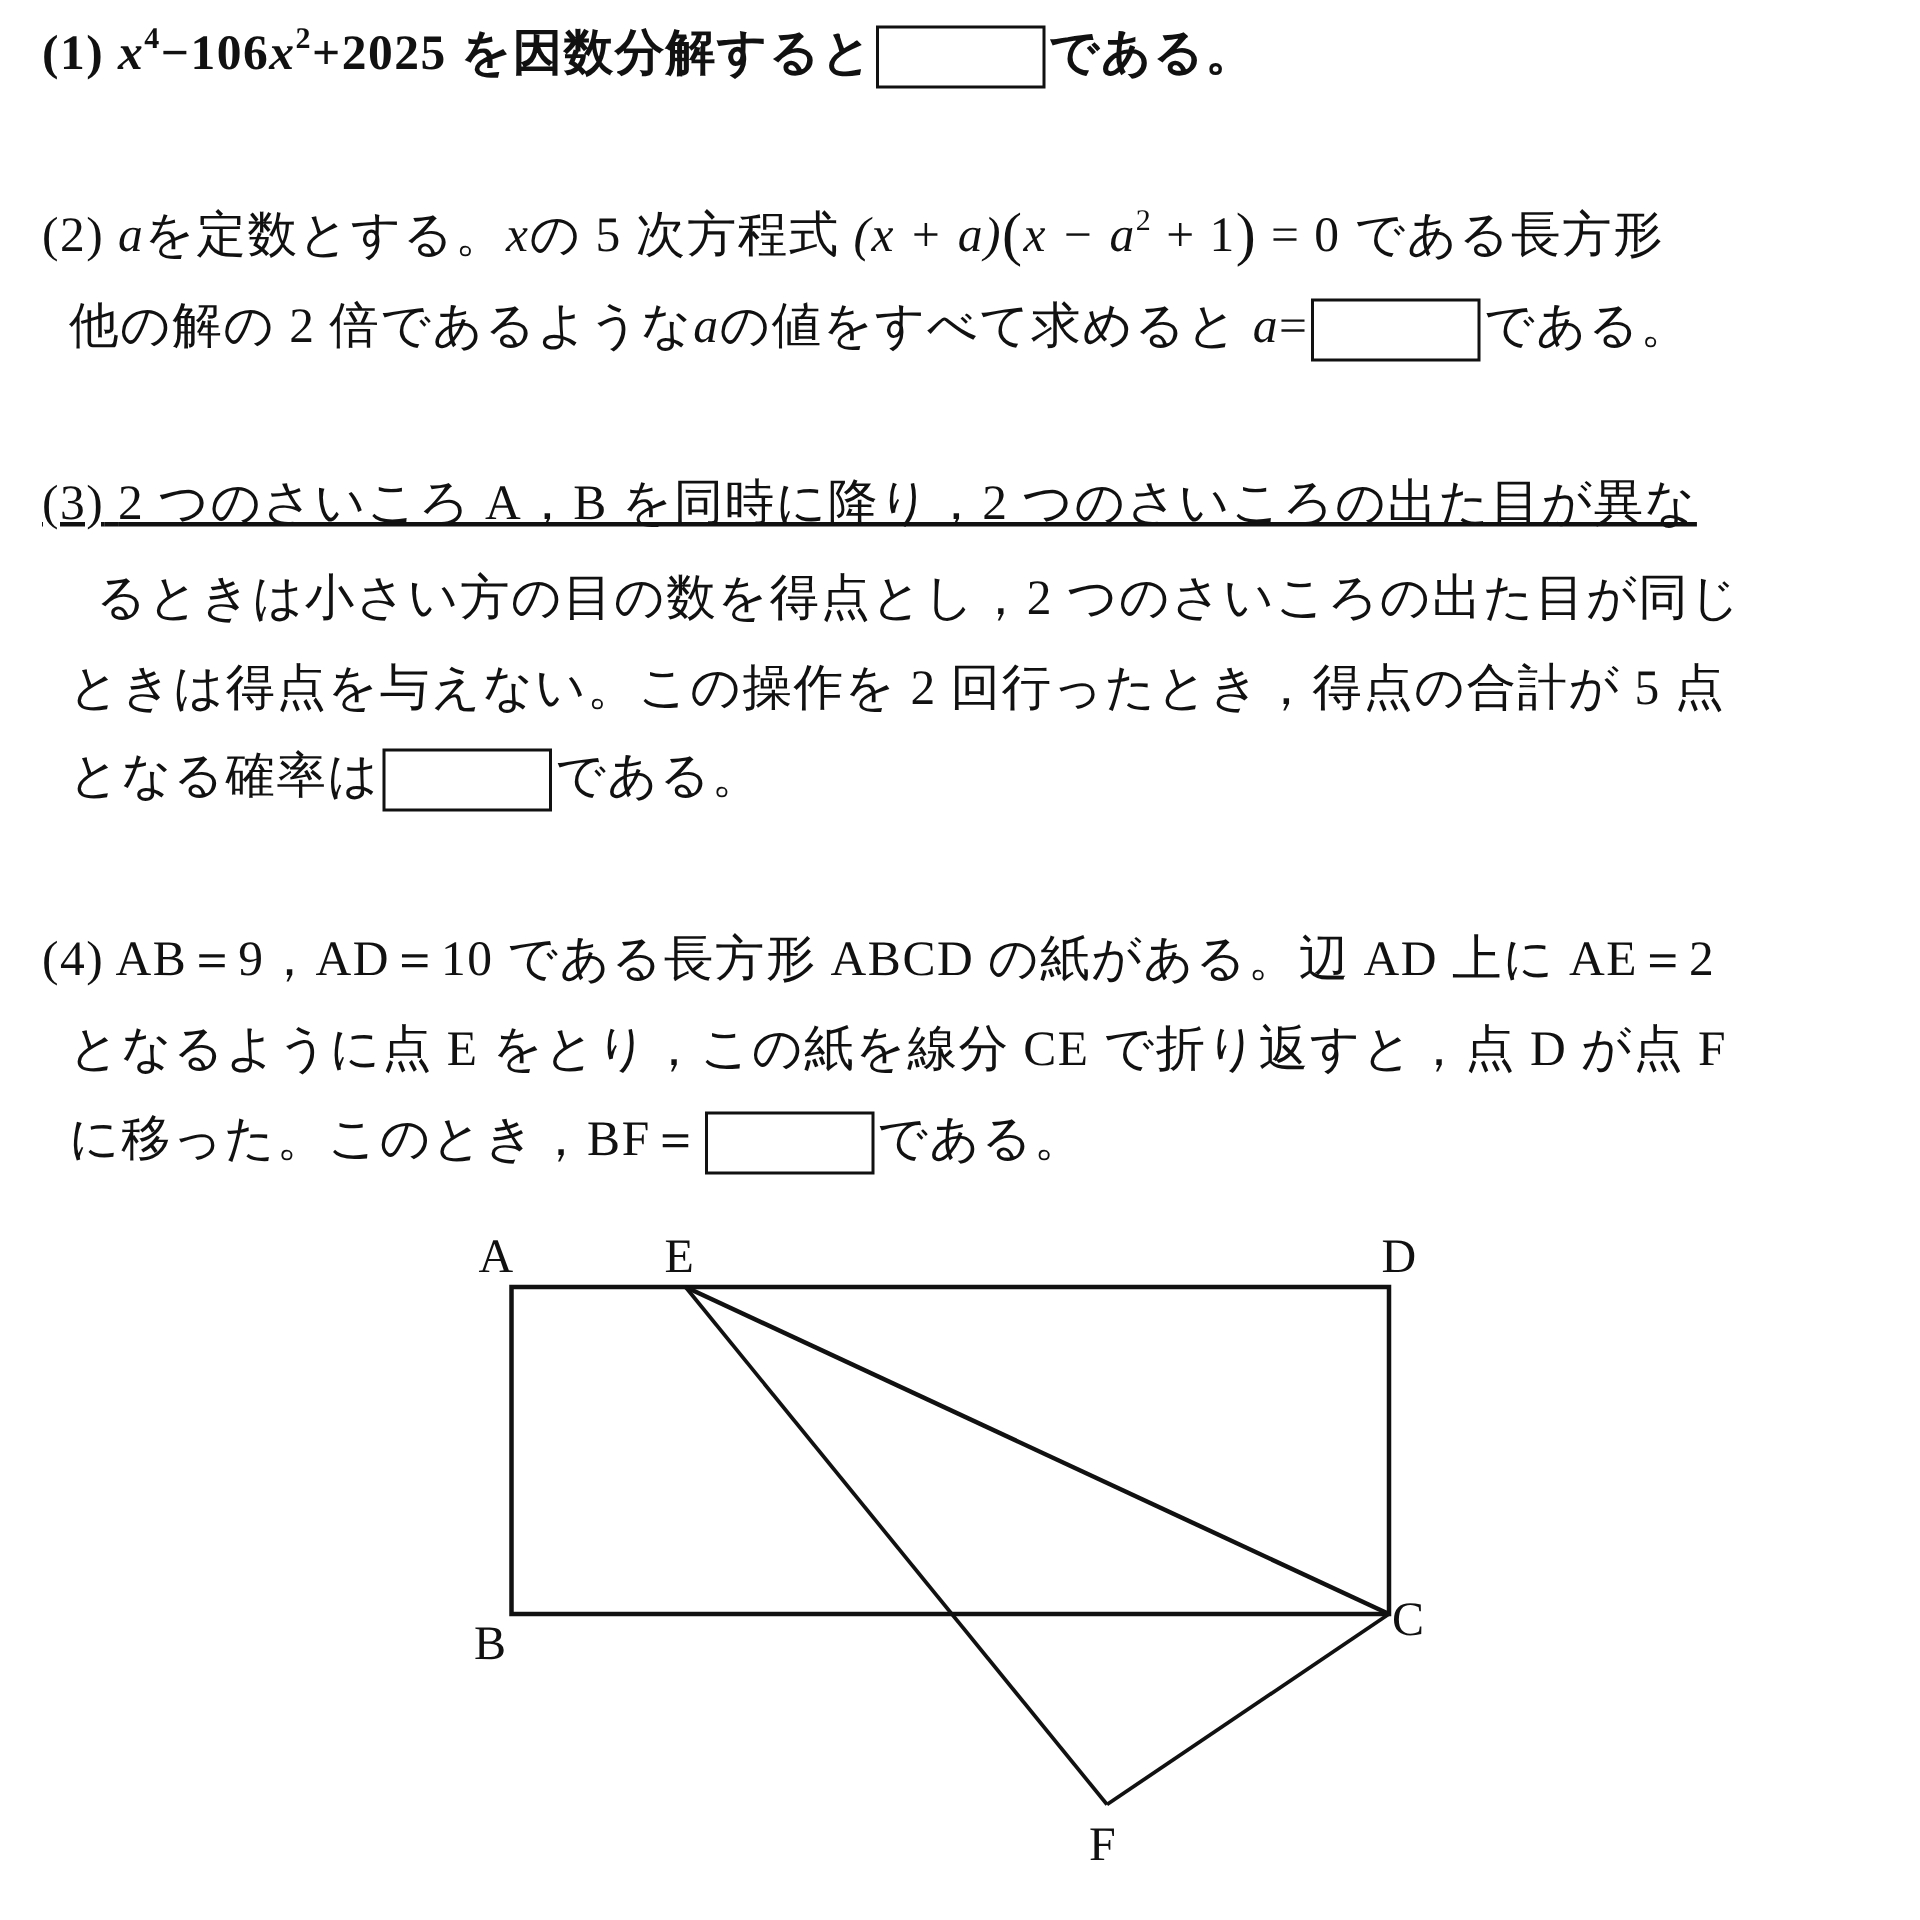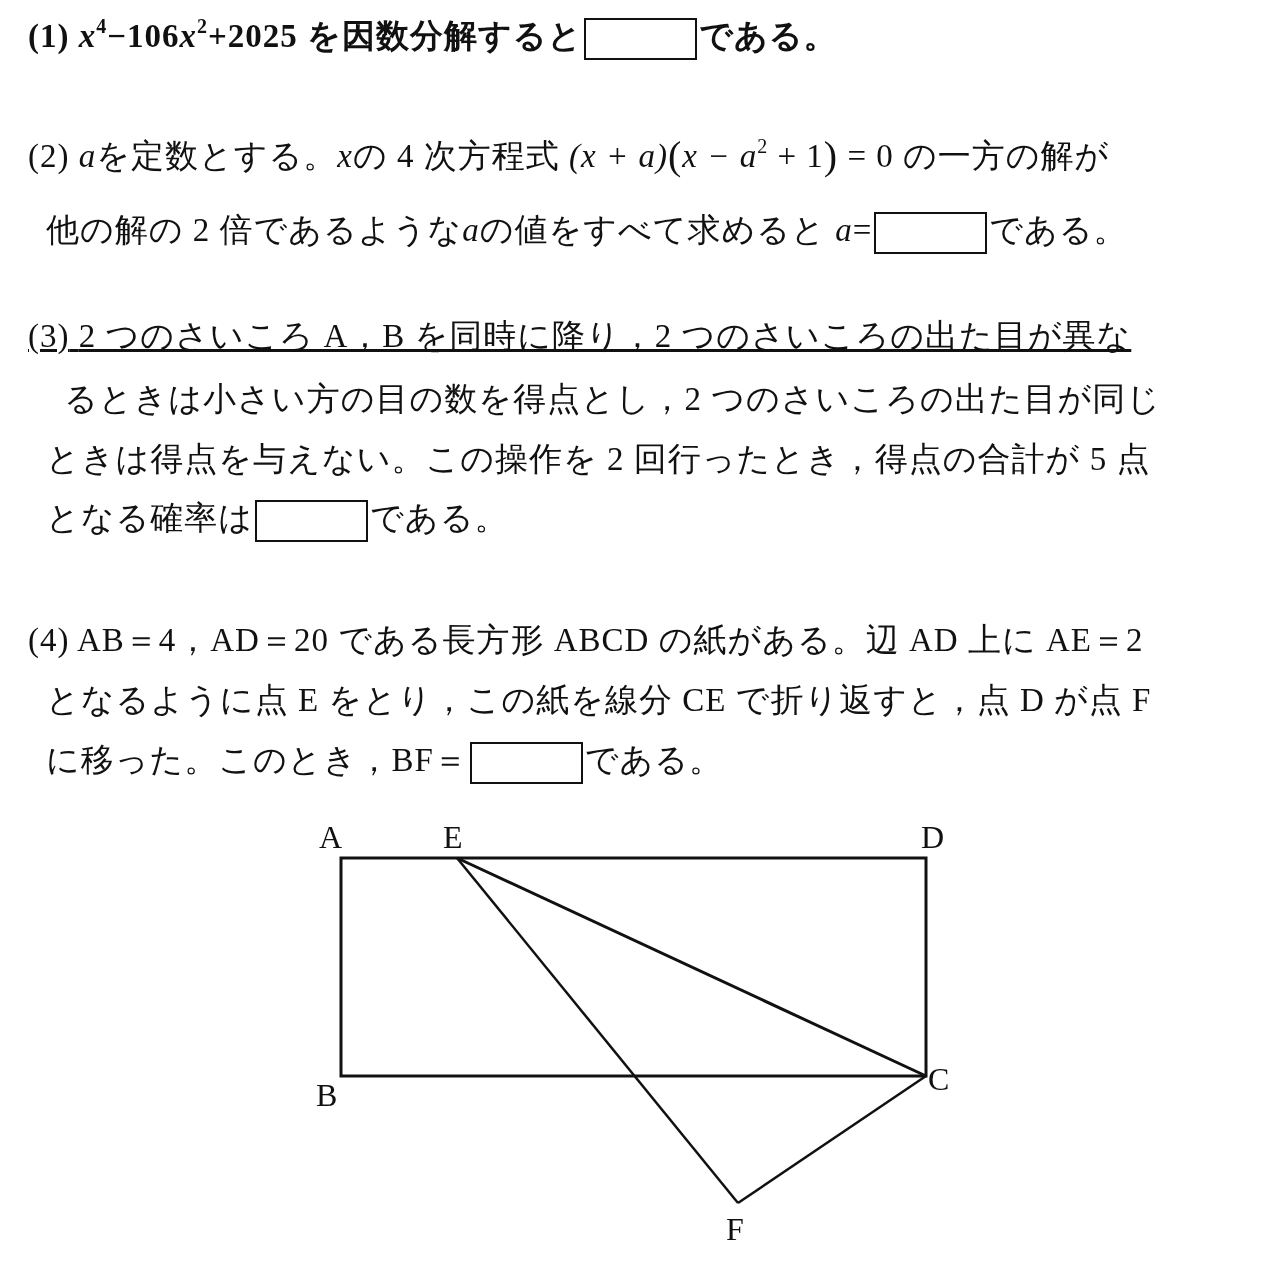--- a/index.html
+++ b/index.html
@@ -18,46 +18,46 @@
 <body>
 
 <div class="line" style="left:28px; top:16px;font-weight:bold;">
   <span>(1)</span>
   <i>x</i><sup>4</sup><span>−106</span><i>x</i><sup>2</sup><span>+2025</span>
   <span>を因数分解すると</span><span class="ans-box"></span><span>である。</span>
 </div>
 
 <div class="line" style="left:28px; top:136px;">
   <span>(2)</span>
-  <i>a</i><span>を定数とする。</span><i>x</i><span>の 4 次方程式</span>
+  <i>a</i><span>を定数とする。</span><i>x</i><span>の 5 次方程式</span>
   <i>(x + a)</i><span class="big-paren">(</span><i>x − a</i><sup>2</sup><span> + 1</span><span class="big-paren">)</span><span> = 0</span>
-  <span>の一方の解が</span>
+  <span>である長方形</span>
 </div>
-<div class="line" style="left:46px; top:210px;">
+<div class="line" style="left:46px; top:198px;">
   <span>他の解の 2 倍であるような</span><i>a</i><span>の値をすべて求めると</span>
   <i>a</i><span>=</span><span class="ans-box"></span><span>である。</span>
 </div>
 
 <div class="line" style="left:28px; top:316px;text-decoration:underline;">
   <span>(3)</span>
   <span>2 つのさいころ A，B を同時に降り，2 つのさいころの出た目が異な</span>
 </div>
 <div class="line" style="left:64px; top:379px;">
   <span>るときは小さい方の目の数を得点とし，2 つのさいころの出た目が同じ</span>
 </div>
 <div class="line" style="left:46px; top:439px;">
   <span>ときは得点を与えない。この操作を 2 回行ったとき，得点の合計が 5 点</span>
 </div>
 <div class="line" style="left:46px; top:498px;">
   <span>となる確率は</span><span class="ans-box"></span><span>である。</span>
 </div>
 
 <div class="line" style="left:28px; top:620px;">
   <span>(4)</span>
-  <span>AB＝4，AD＝20 である長方形 ABCD の紙がある。辺 AD 上に AE＝2</span>
+  <span>AB＝9，AD＝10 である長方形 ABCD の紙がある。辺 AD 上に AE＝2</span>
 </div>
 <div class="line" style="left:46px; top:680px;font-family:Liberation Serif, serif;">
   <span>となるように点 E をとり，この紙を線分 CE で折り返すと，点 D が点 F</span>
 </div>
 <div class="line" style="left:46px; top:740px;">
   <span>に移った。このとき，BF＝</span><span class="ans-box"></span><span>である。</span>
 </div>
 
 <svg class="figure" width="1280" height="1280">
   <g stroke="#111" stroke-width="3" fill="none" stroke-linejoin="miter">

